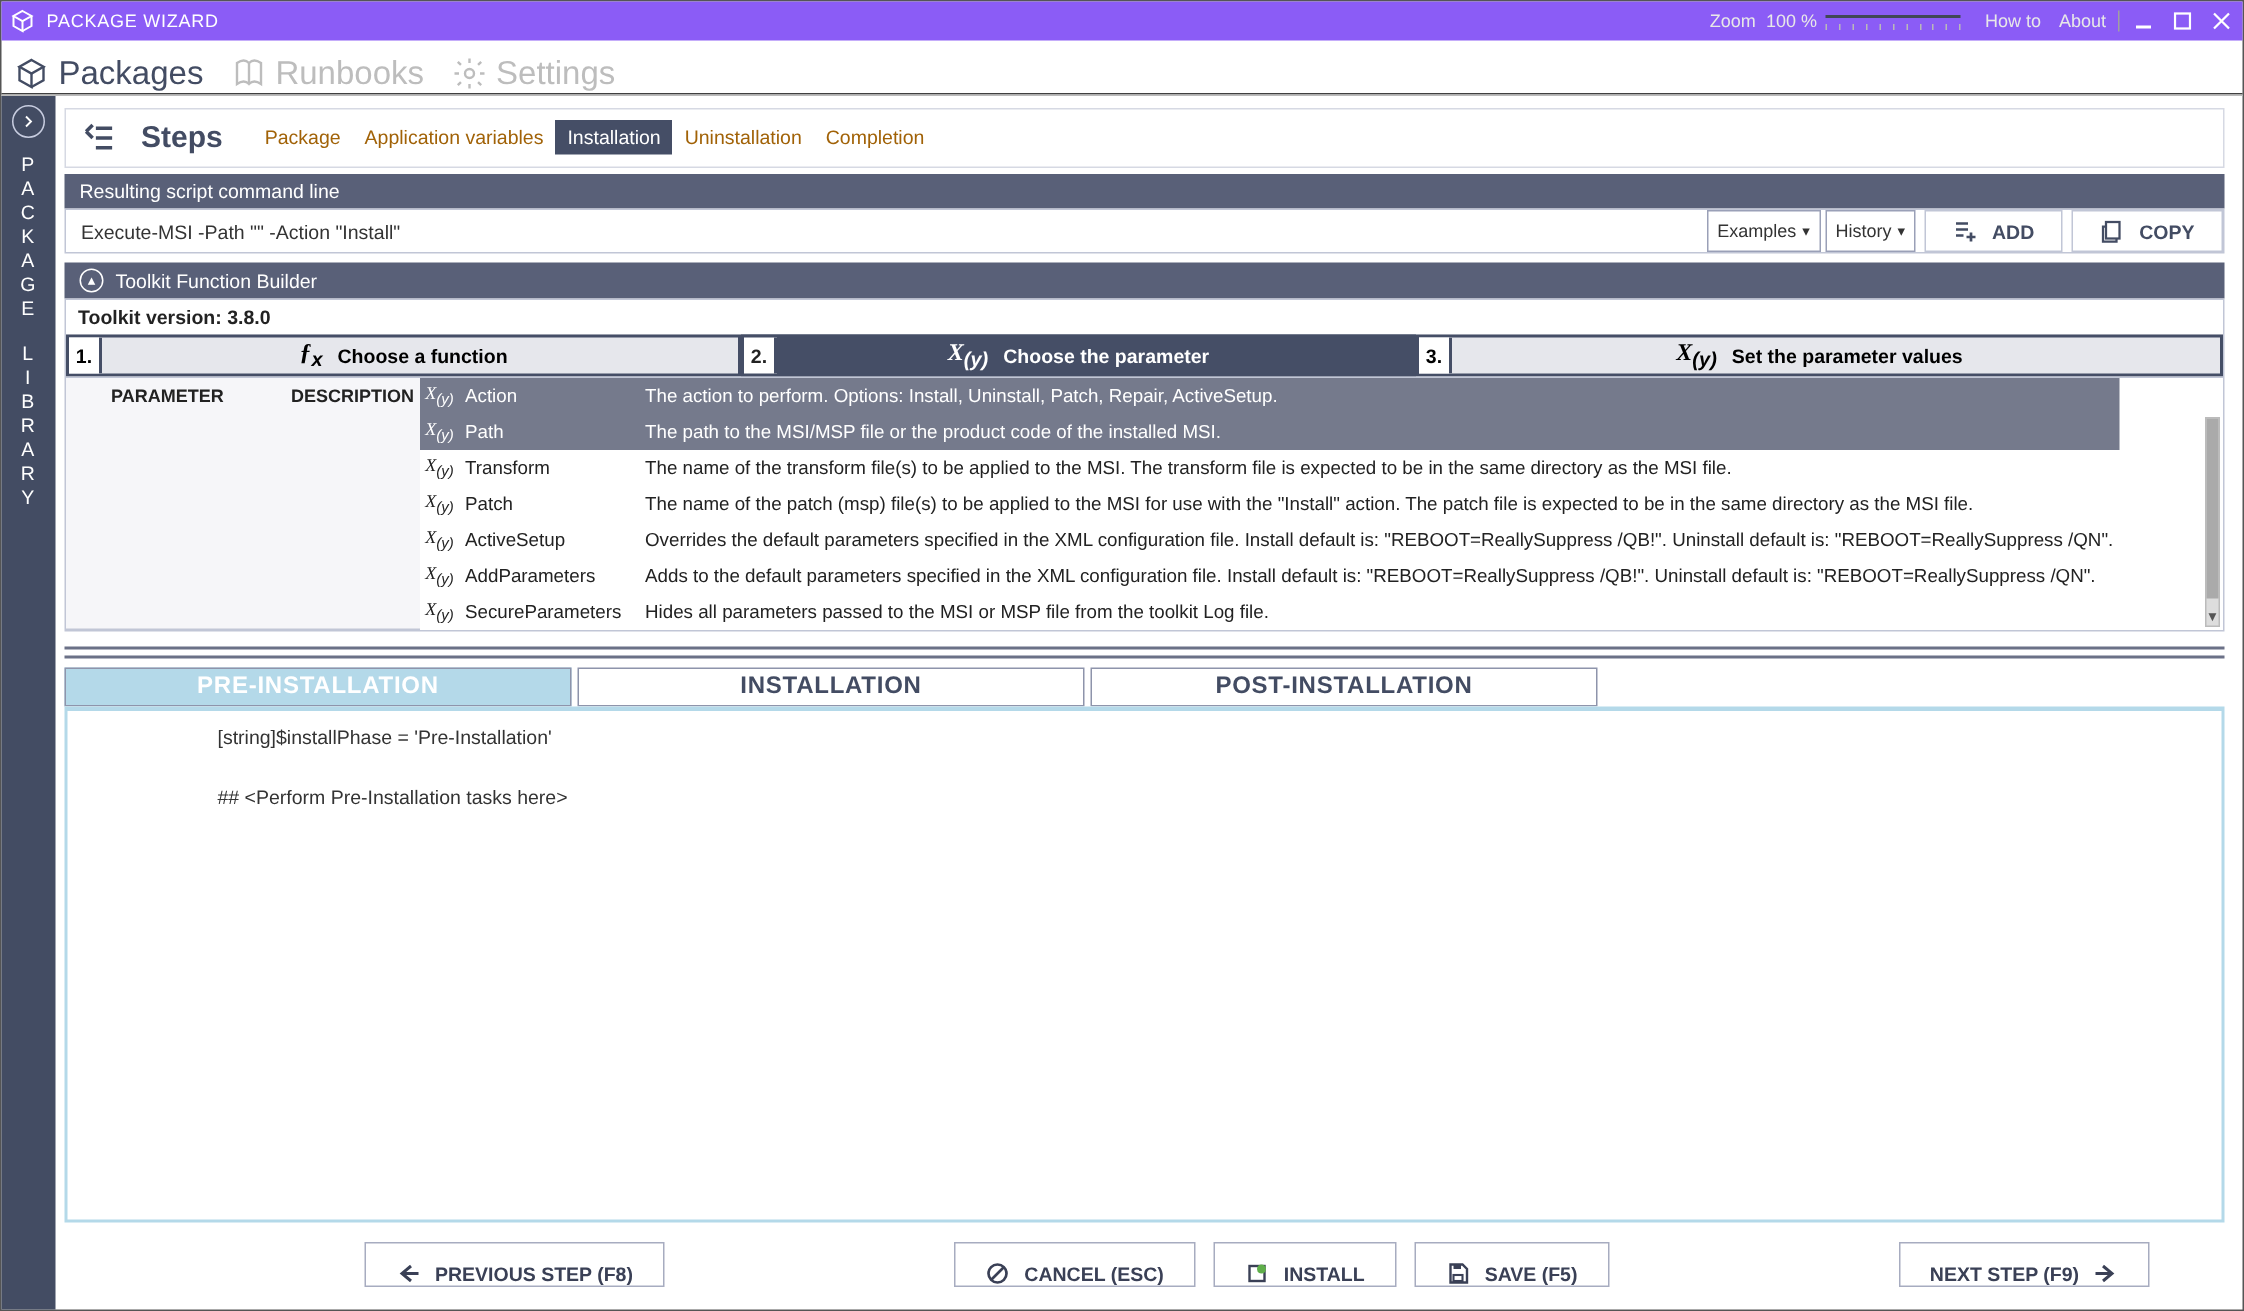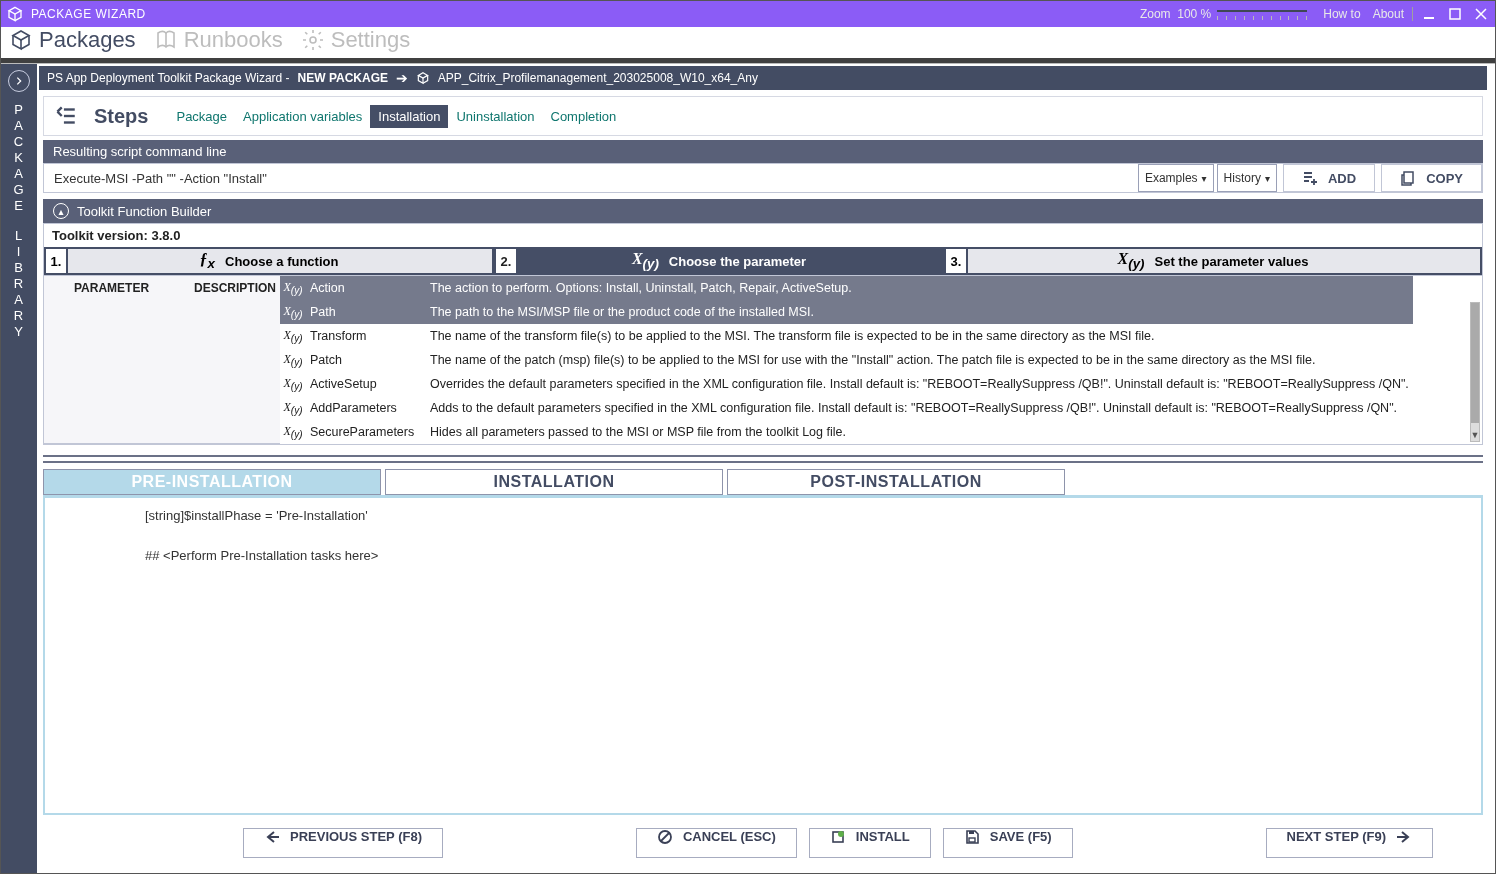--- a/index.html
+++ b/index.html
@@ -15,21 +15,21 @@
 .titlebar .zoom-track { width: 90px; height: 12px; position: relative; margin-right: 10px; }
 .titlebar .zoom-line-top { position:absolute; top:2px; left:0; right:0; height:2px; background:#404756; }
 .titlebar .zoom-ticks { position:absolute; bottom:0; left:0; right:0; height:4px; display:flex; justify-content: space-between; }
 .titlebar .zoom-ticks i { width:1px; height:4px; background:#b9b9b9; }
 .titlebar .link { color: #e8e8e8; margin: 0 6px; }
 .titlebar .winbtns { display:flex; gap:10px; margin-left:6px; align-items:center;}
 .titlebar .winbtns span { width:16px; height:16px; display:inline-flex; align-items:center; justify-content:center;}
 .titlebar .sep { width:1px; height:14px; background:#a0a0a0; margin:0 2px; }
 
 
-.mainnav { height: 36px; display:flex; align-items:flex-start; padding: 0 8px; gap: 18px; border-bottom: 5px solid #404040; }
+.mainnav { height: 36px; display:flex; align-items:flex-end; padding: 0 8px; gap: 18px; border-bottom: 1px solid #404040; }
 .mainnav .navitem { display:flex; align-items:center; gap:6px; font-size:22px; color:#bdbdbd; }
 .mainnav .navitem.active { color:#434c63; }
 .mainnav .navicon { width:24px; height:24px;}
 .mainnav .navicon svg { width:24px; height:24px; }
 
 
 .body { flex:1; display:flex; min-height:0; border-top:1px solid #bbb; }
 .leftrail { width:36px; background:#434c63; color:#fff; display:flex; flex-direction:column; align-items:center; padding-top:6px; }
 .leftrail .circbtn { width:22px; height:22px; border:1px solid #c8cde0; border-radius:50%; display:flex; align-items:center; justify-content:center; margin-bottom:10px; }
 .leftrail .vword { display:flex; flex-direction:column; align-items:center; font-size:13px; letter-spacing:1px; line-height:16px; }
@@ -39,21 +39,21 @@
 
 
 .breadcrumb { height:24px; background:#434c63; color:#fff; font-size:12px; display:flex; align-items:center; padding:0 8px; gap:8px; }
 .breadcrumb .new { font-weight:600; }
 .breadcrumb .arrow { font-size:14px; }
 
 
 .stepsrow { height:40px; display:flex; align-items:center; gap:16px; padding: 0 8px; margin:6px 4px 4px 4px; border:1px solid #d6d9e3;}
 .stepsrow .steps-icon { width:26px; height:26px; color:#434c63;}
 .stepsrow .steps-label { font-size:20px; font-weight:700; color:#434c63; margin-right:4px;}
-.stepsrow .step { font-size:13px; color:#0f766e; padding:4px 8px;}
+.stepsrow .step { font-size:13px; color:#a16207; padding:4px 8px;}
 .stepsrow .step.active { background:#454e66; color:#fff; }
 
 
 .sectionbar { background:#596078; color:#fff; font-size:13px; padding:4px 10px; margin:0 4px; }
 
 
 .cmdrow { display:flex; align-items:stretch; margin:0 4px 6px 4px; border:1px solid #c1c6d6; height:30px; }
 .cmdrow .cmdtext { flex:1; font-size:13px; color:#333; padding:0 10px; display:flex; align-items:center; background:#fff;}
 .cmdrow .smallbtn { height:28px; border:1px solid #9aa0b7; background:#fff; font-size:12px; color:#333; padding:0 6px; display:flex; align-items:center; gap:4px; margin-left:3px;}
 .cmdrow .bigbtn { height:28px; border:1px solid #c1c6d6; background:#fff; font-size:13px; font-weight:600; color:#434c63; padding:0 18px; display:flex; align-items:center; gap:10px; margin-left:6px;}
@@ -95,21 +95,21 @@
 
 .scriptwrap { margin:0 4px; flex:1; display:flex; flex-direction:column; min-height:0;}
 .scripttabs { display:flex; background:#fff; margin-top:2px;}
 .scripttab { flex:0 0 338px; height:26px; border:1px solid #8e94ab; display:flex; align-items:center; justify-content:center; font-size:16px; font-weight:700; color:#434c63; letter-spacing:0.5px; margin-right:4px;}
 .scripttab.active { background:#b4d9e9; color:#fff; }
 .scripteditor { flex:1; border:2px solid #b4d9e9; border-top-width:3px; background:#fff; padding:8px 12px 8px 100px; font-size:13px; color:#333; font-family: Consolas, monospace; overflow:auto; min-height:210px;}
 .scripteditor div { line-height:20px; white-space:pre;}
 
 
 .footer { height:44px; display:flex; align-items:center; justify-content:flex-start; padding:0 10px; margin:6px 4px 0 4px;}
-.footer .fbtn { height:30px; border:1px solid #a7acc0; background:#fff; font-size:13px; font-weight:600; color:#3a4056; padding:0 20px; display:flex; align-items:flex-start; gap:10px;}
+.footer .fbtn { height:30px; border:1px solid #a7acc0; background:#fff; font-size:13px; font-weight:600; color:#3a4056; padding:0 20px; display:flex; align-items:flex-end; gap:10px;}
 .footer .fspacer { flex:1; }
 .footer .fgroup { display:flex; gap:12px; }
 .footer .ic { width:16px; height:16px; }
 
 svg { display:block; }
 </style>
 </head>
 <body>
 
 <div class="window">
@@ -218,33 +218,20 @@
           <span>B</span>
           <span>R</span>
           <span>A</span>
           <span>R</span>
           <span>Y</span>
         </div>
     </div>
 
     <div class="content">
 
-      <div class="breadcrumb">
-        <span>PS App Deployment Toolkit Package Wizard  -  </span>
-        <span class="new">NEW PACKAGE</span>
-        <span class="arrow">➔</span>
-        <span>
-            <svg width="14" height="14" viewBox="0 0 24 24" fill="none" stroke="#fff" stroke-width="2">
-              <path d="M12 3 L20 7.5 L12 12 L4 7.5 Z"></path>
-              <path d="M4 7.5 V16.5 L12 21 V12"></path>
-              <path d="M20 7.5 V16.5 L12 21"></path>
-            </svg>
-          </span>
-        <span>APP_Citrix_Profilemanagement_203025008_W10_x64_Any</span>
-      </div>
 
       <div class="stepsrow">
         <span class="steps-icon">
             <svg viewBox="0 0 24 24" width="26" height="26" fill="none" stroke="#434c63" stroke-width="2.2">
               <path d="M9 12 L5 8 M5 8 L9 4"></path>
               <line x1="11" y1="6" x2="21" y2="6"></line>
               <line x1="11" y1="12" x2="21" y2="12"></line>
               <line x1="11" y1="18" x2="21" y2="18"></line>
             </svg>
           </span>

